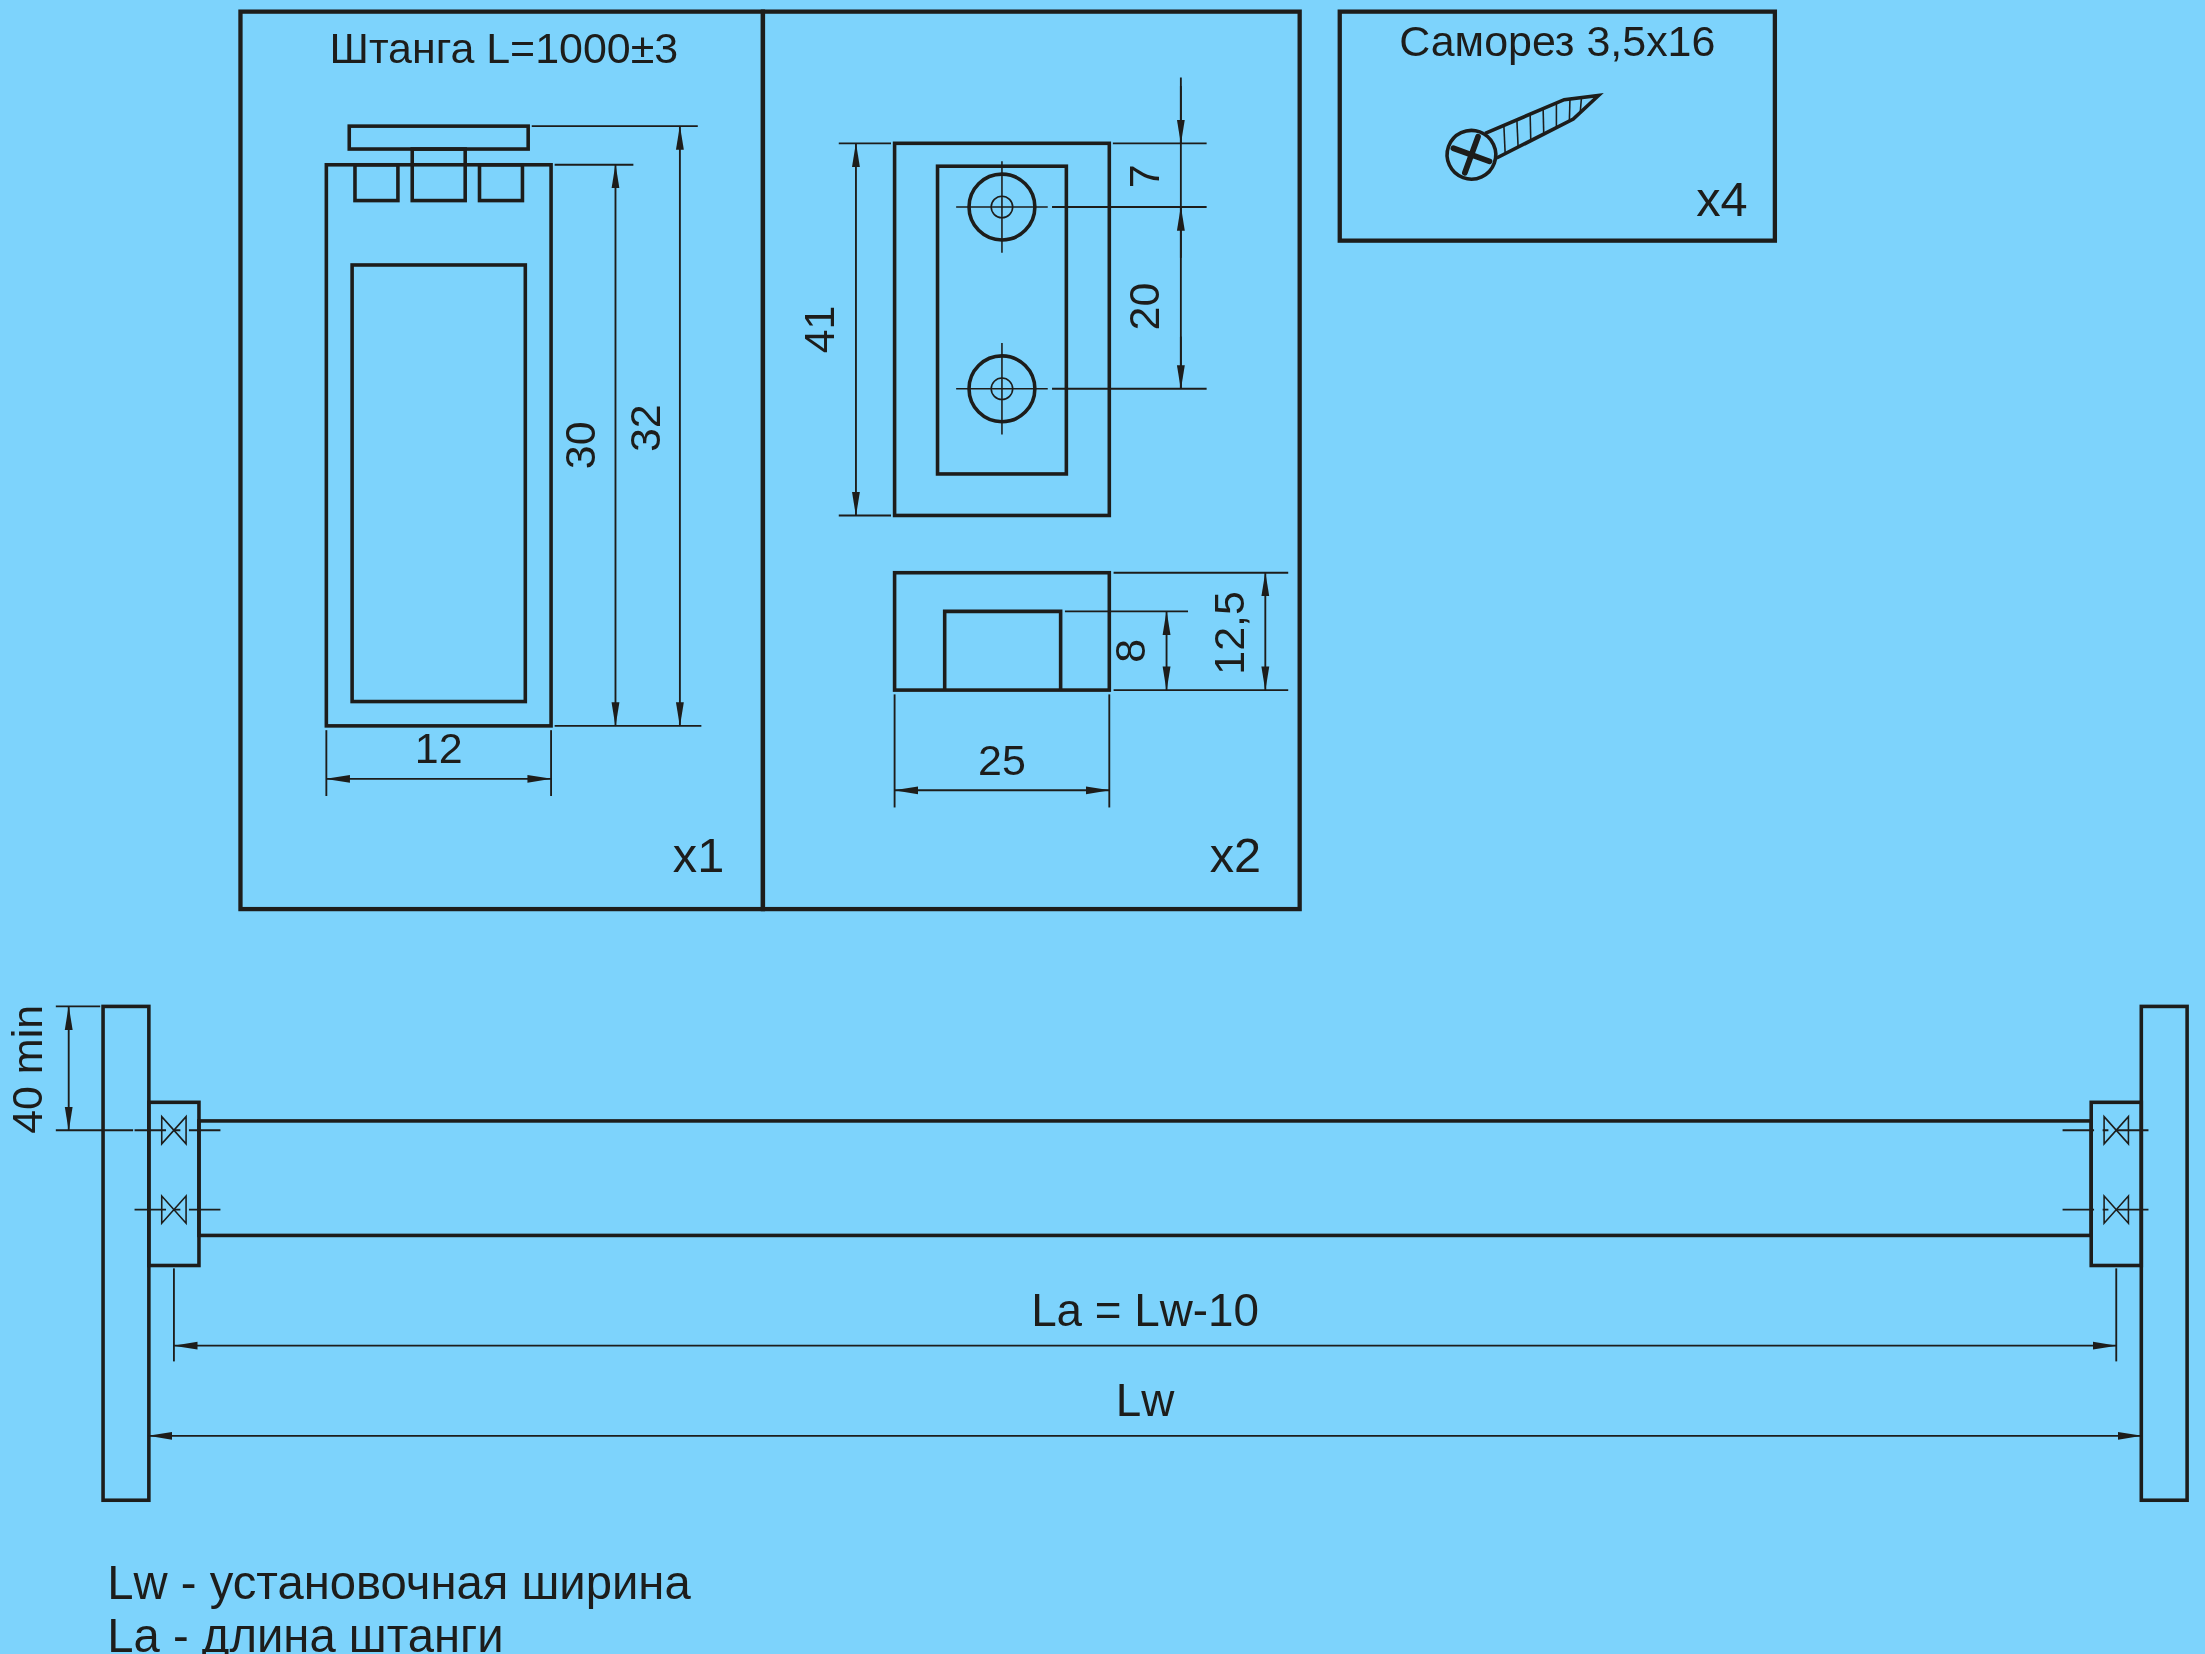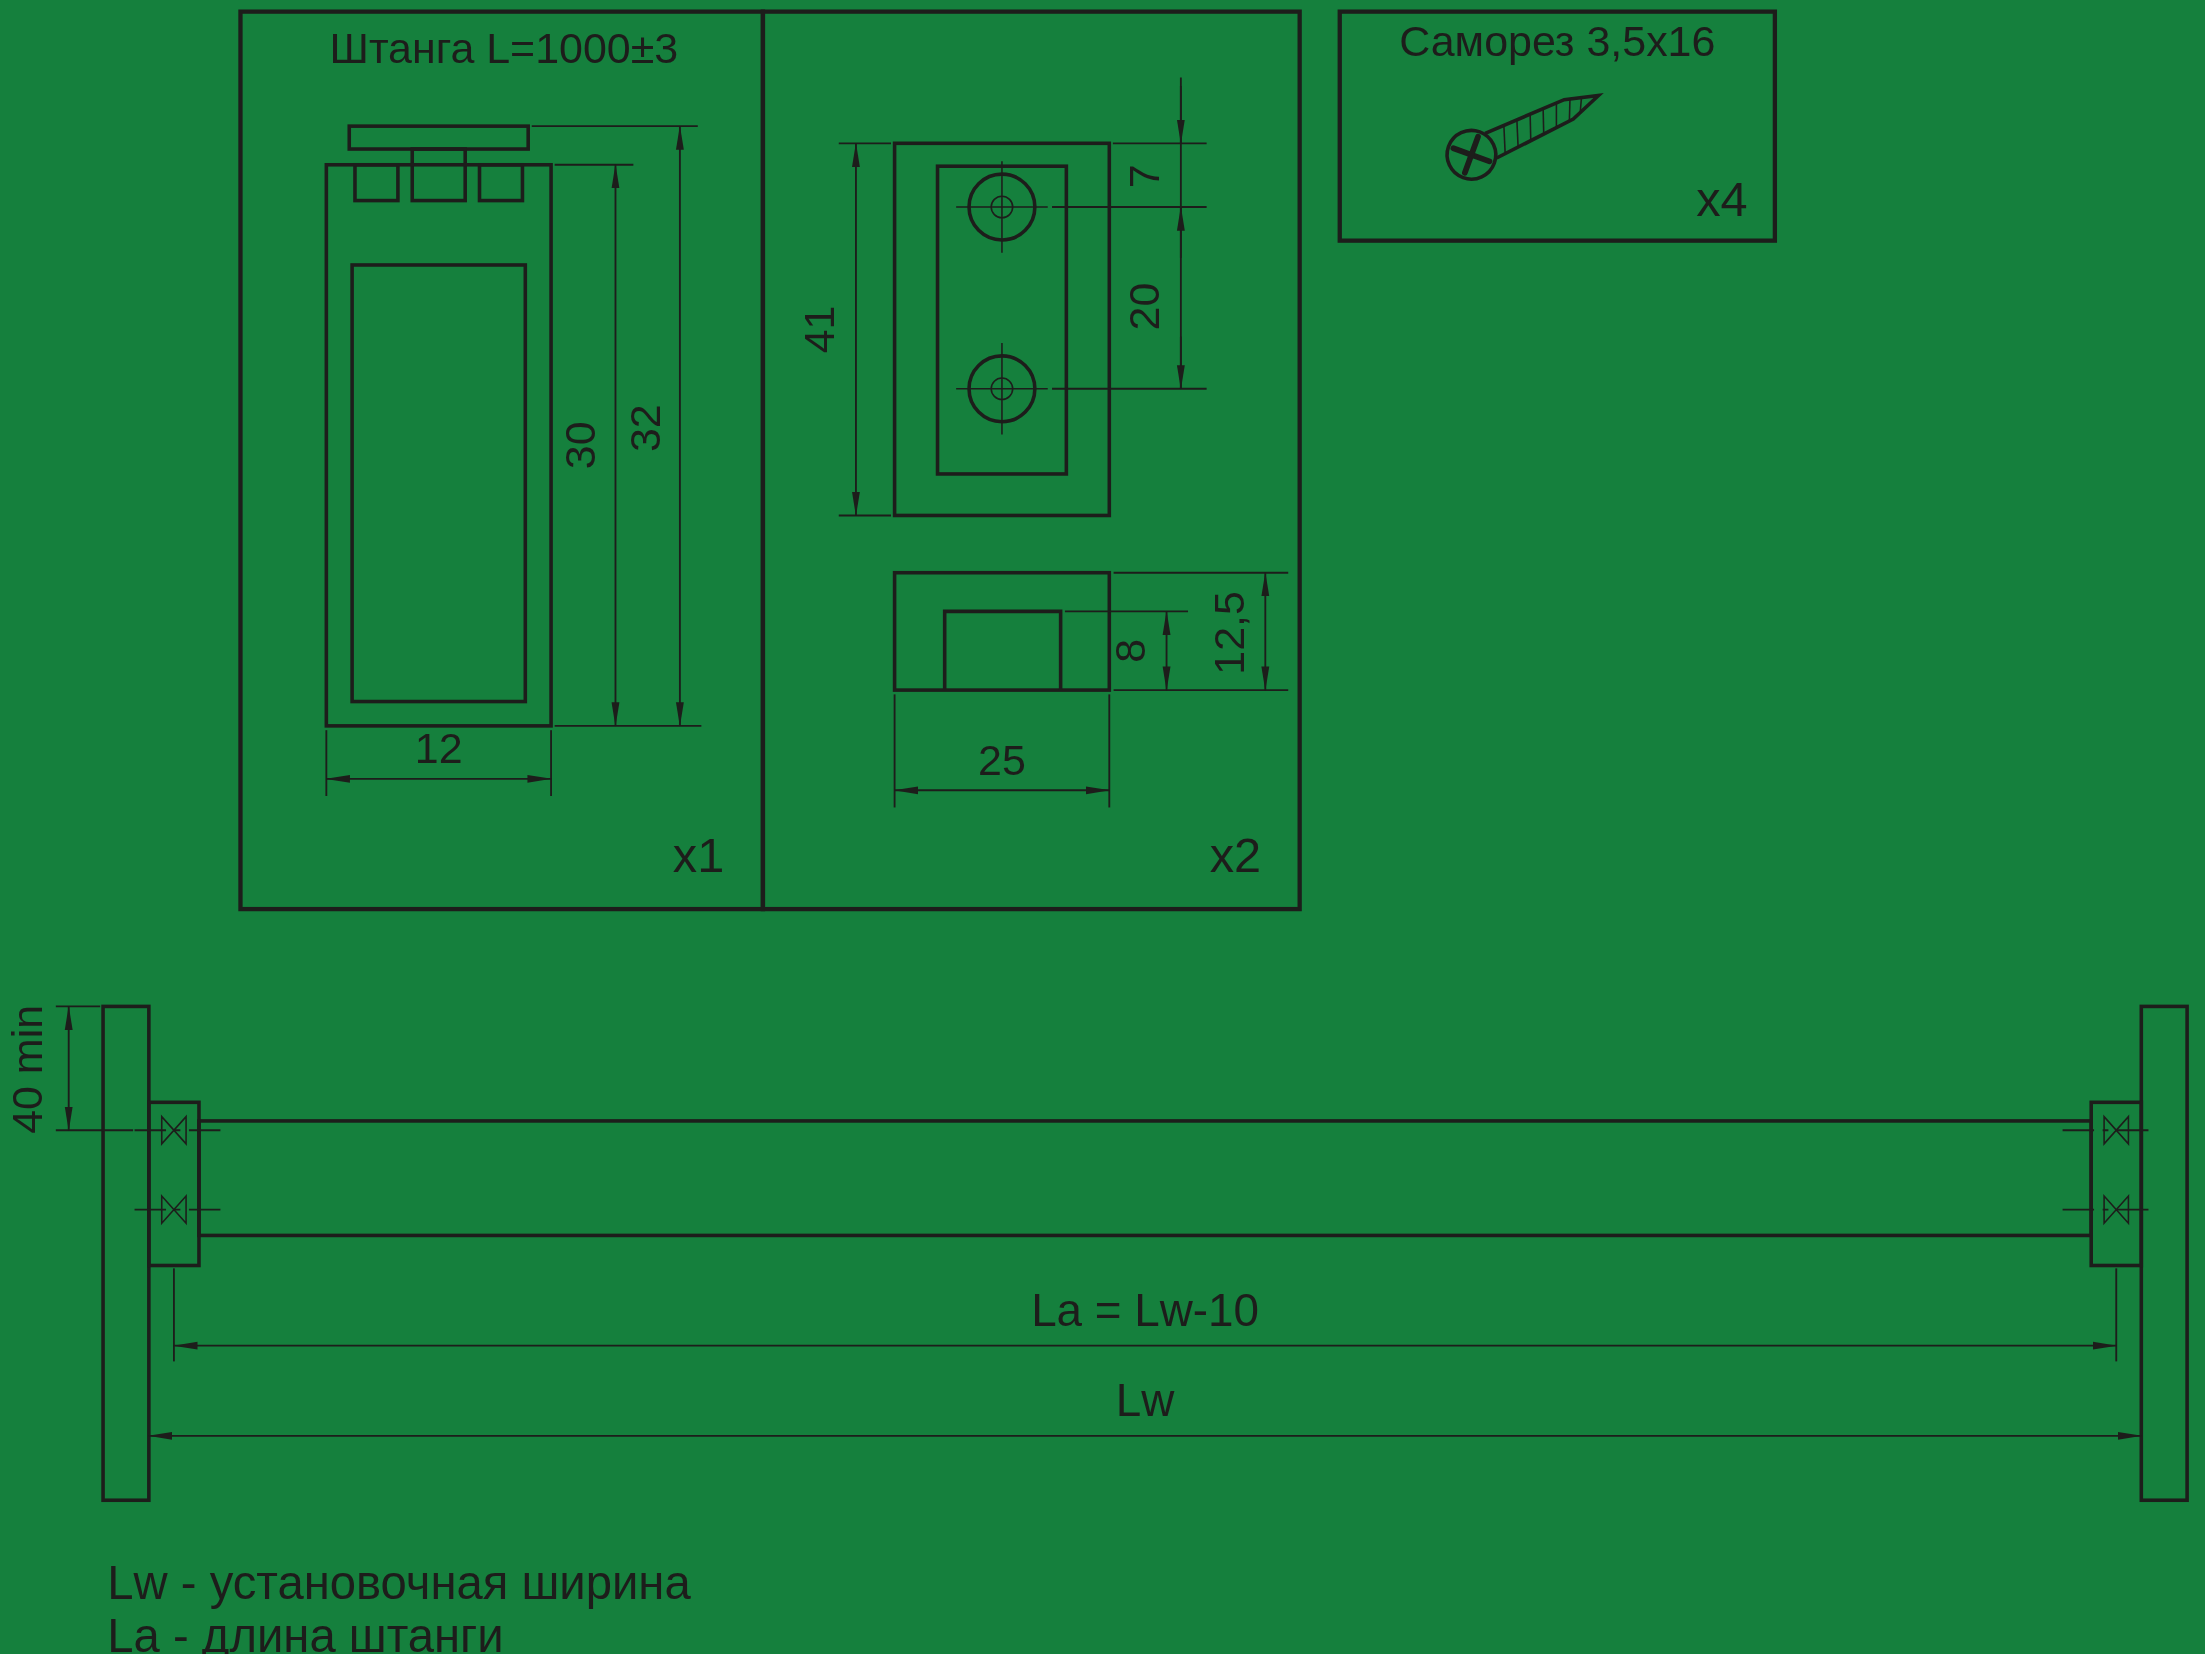--- a/index.html
+++ b/index.html
@@ -1,16 +1,16 @@
 <!DOCTYPE html>
 <html style="font-size:11.5px"><head>
 <meta charset="utf-8">
 <style>
   html,body{margin:0;padding:0;background:#ffffff;}
-  .page{width:2205px;height:1655px;position:relative;background:#15803d;overflow:hidden;}
+  .page{width:2205px;height:1655px;position:relative;background:#7dd3fc;overflow:hidden;}
   svg{display:block;}
   text{font-family:"Liberation Sans","DejaVu Sans",sans-serif;fill:#1d1d1b;}
   .t-dim{font-size:60px;}
   .t-title{font-size:60px;}
   .t-qty{font-size:68px;}
   .t-big{font-size:64px;}
   .t-legend{font-size:66px;}
   .ln{stroke:#1d1d1b;stroke-width:5;fill:none;stroke-linejoin:miter;}
   .box{stroke:#1d1d1b;stroke-width:6;fill:none;}
   .thin{stroke:#1d1d1b;stroke-width:2.6;fill:none;}

